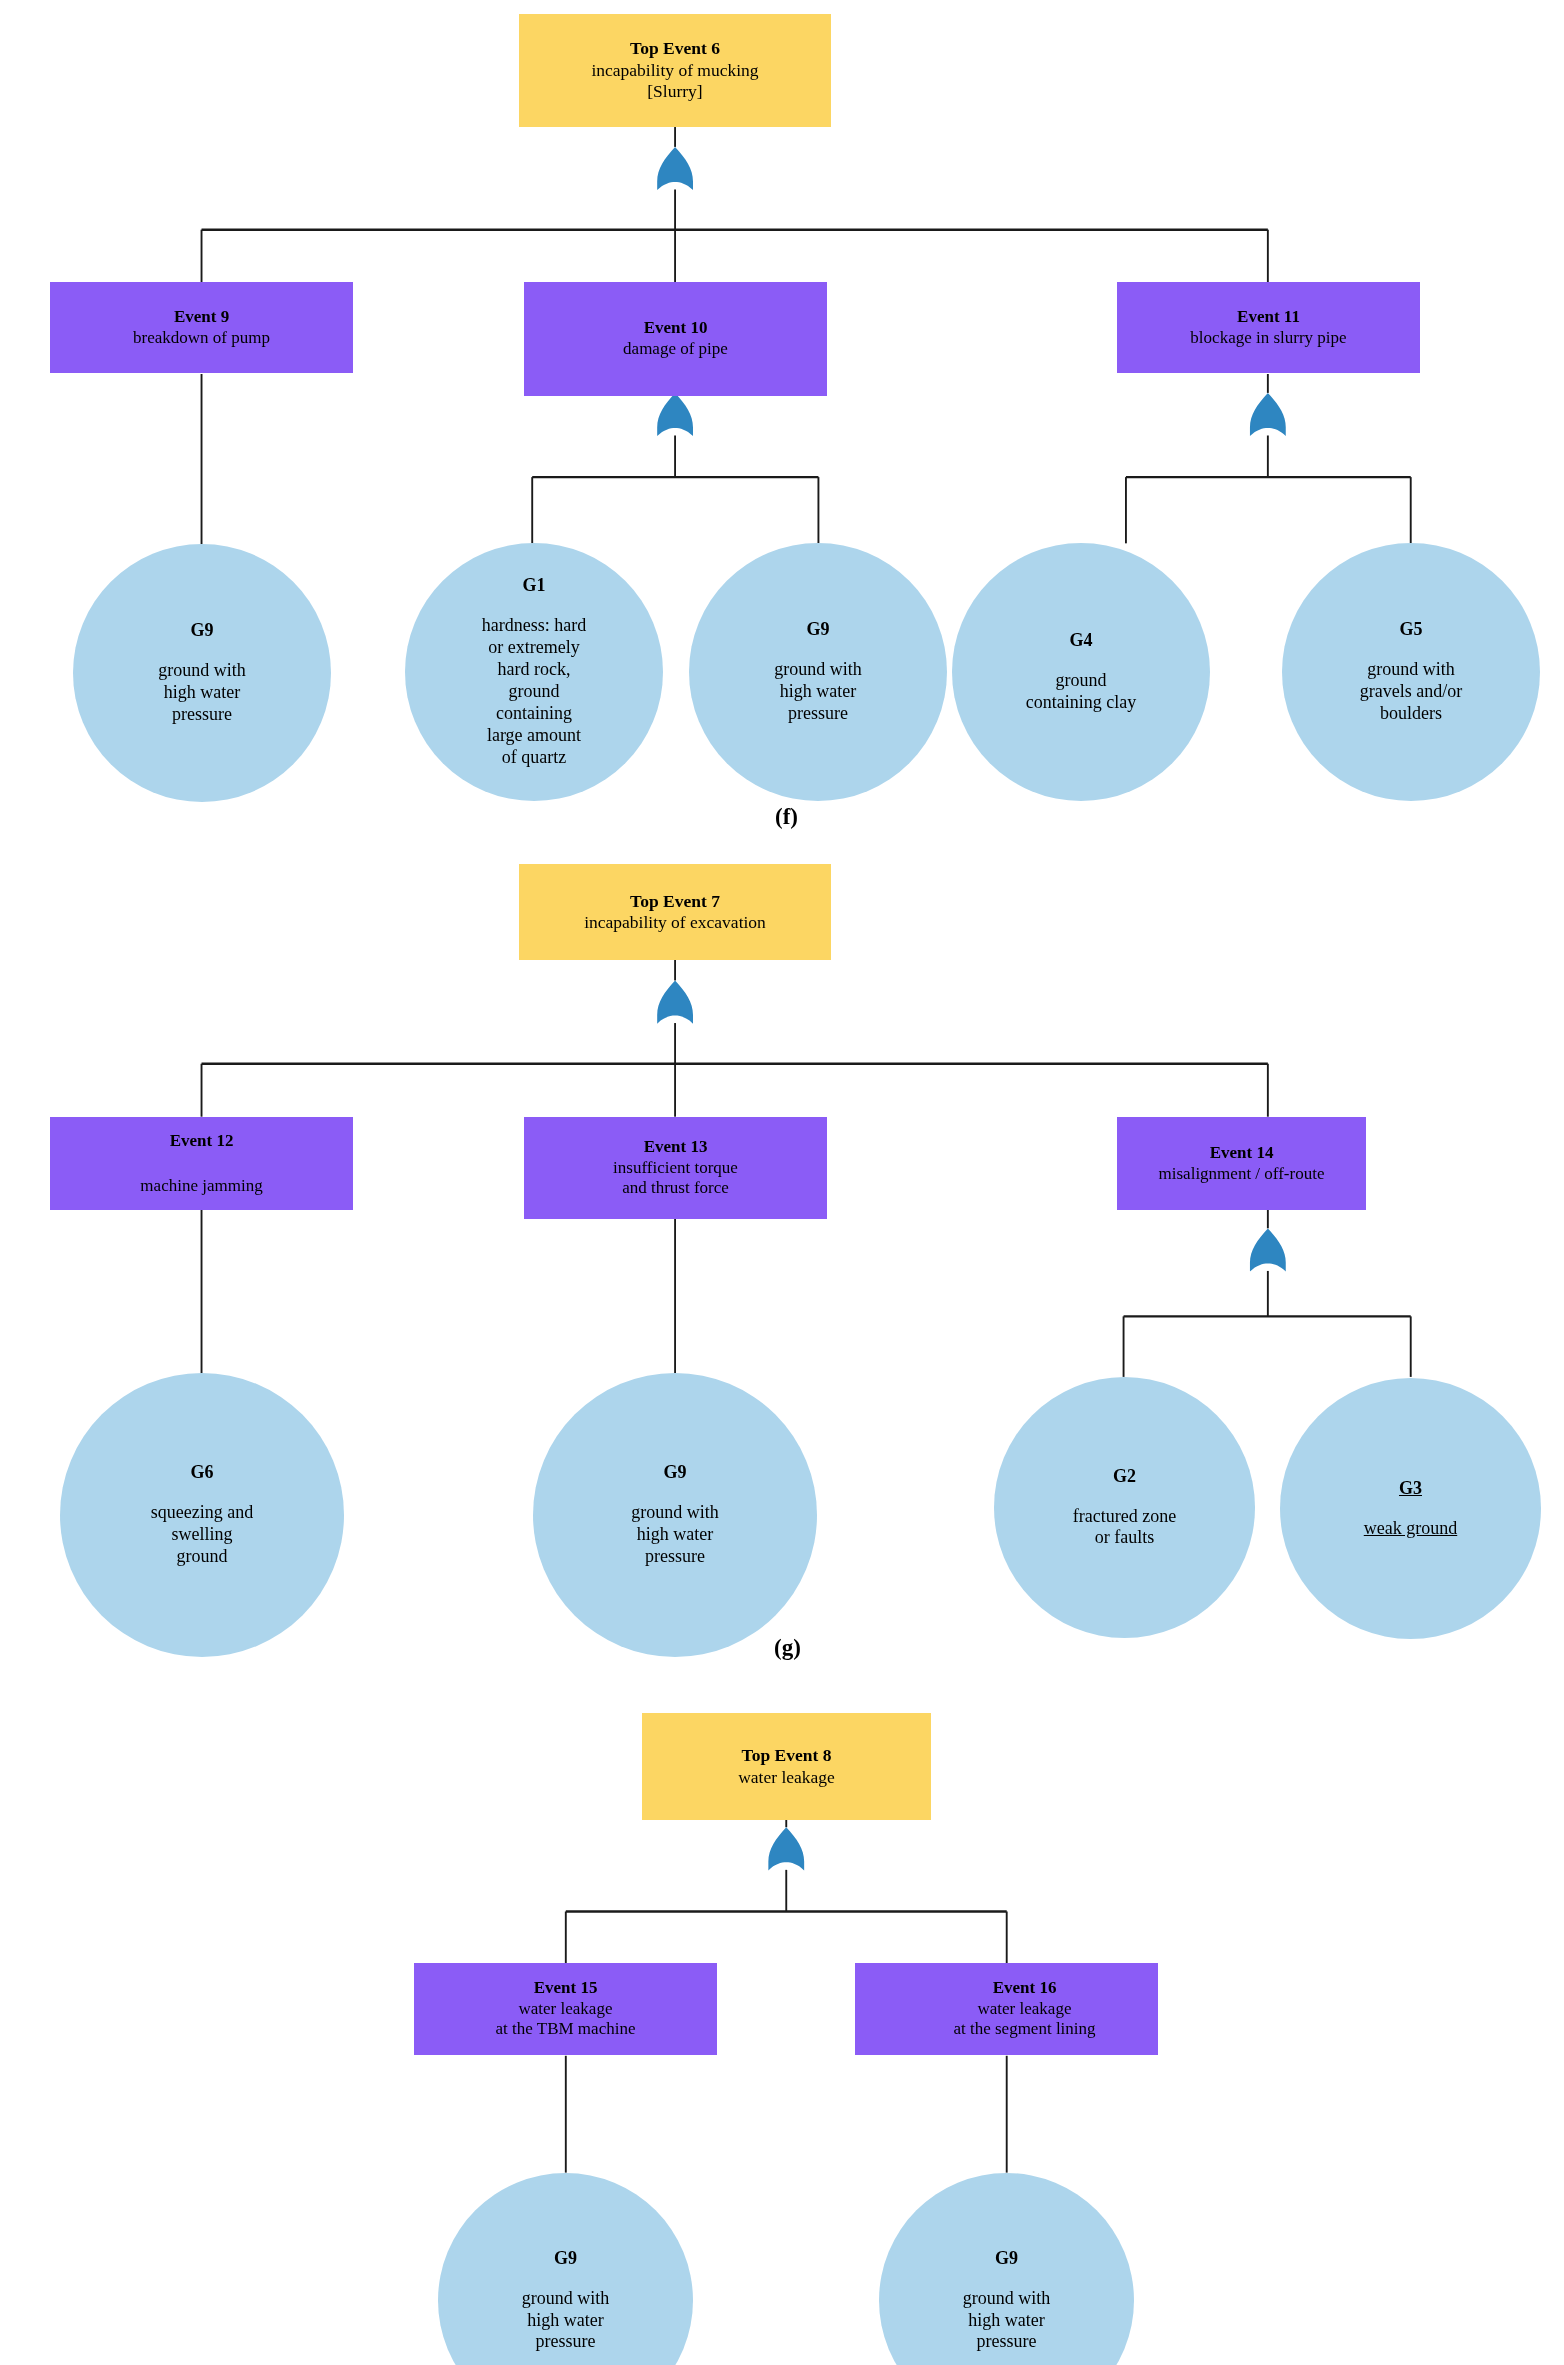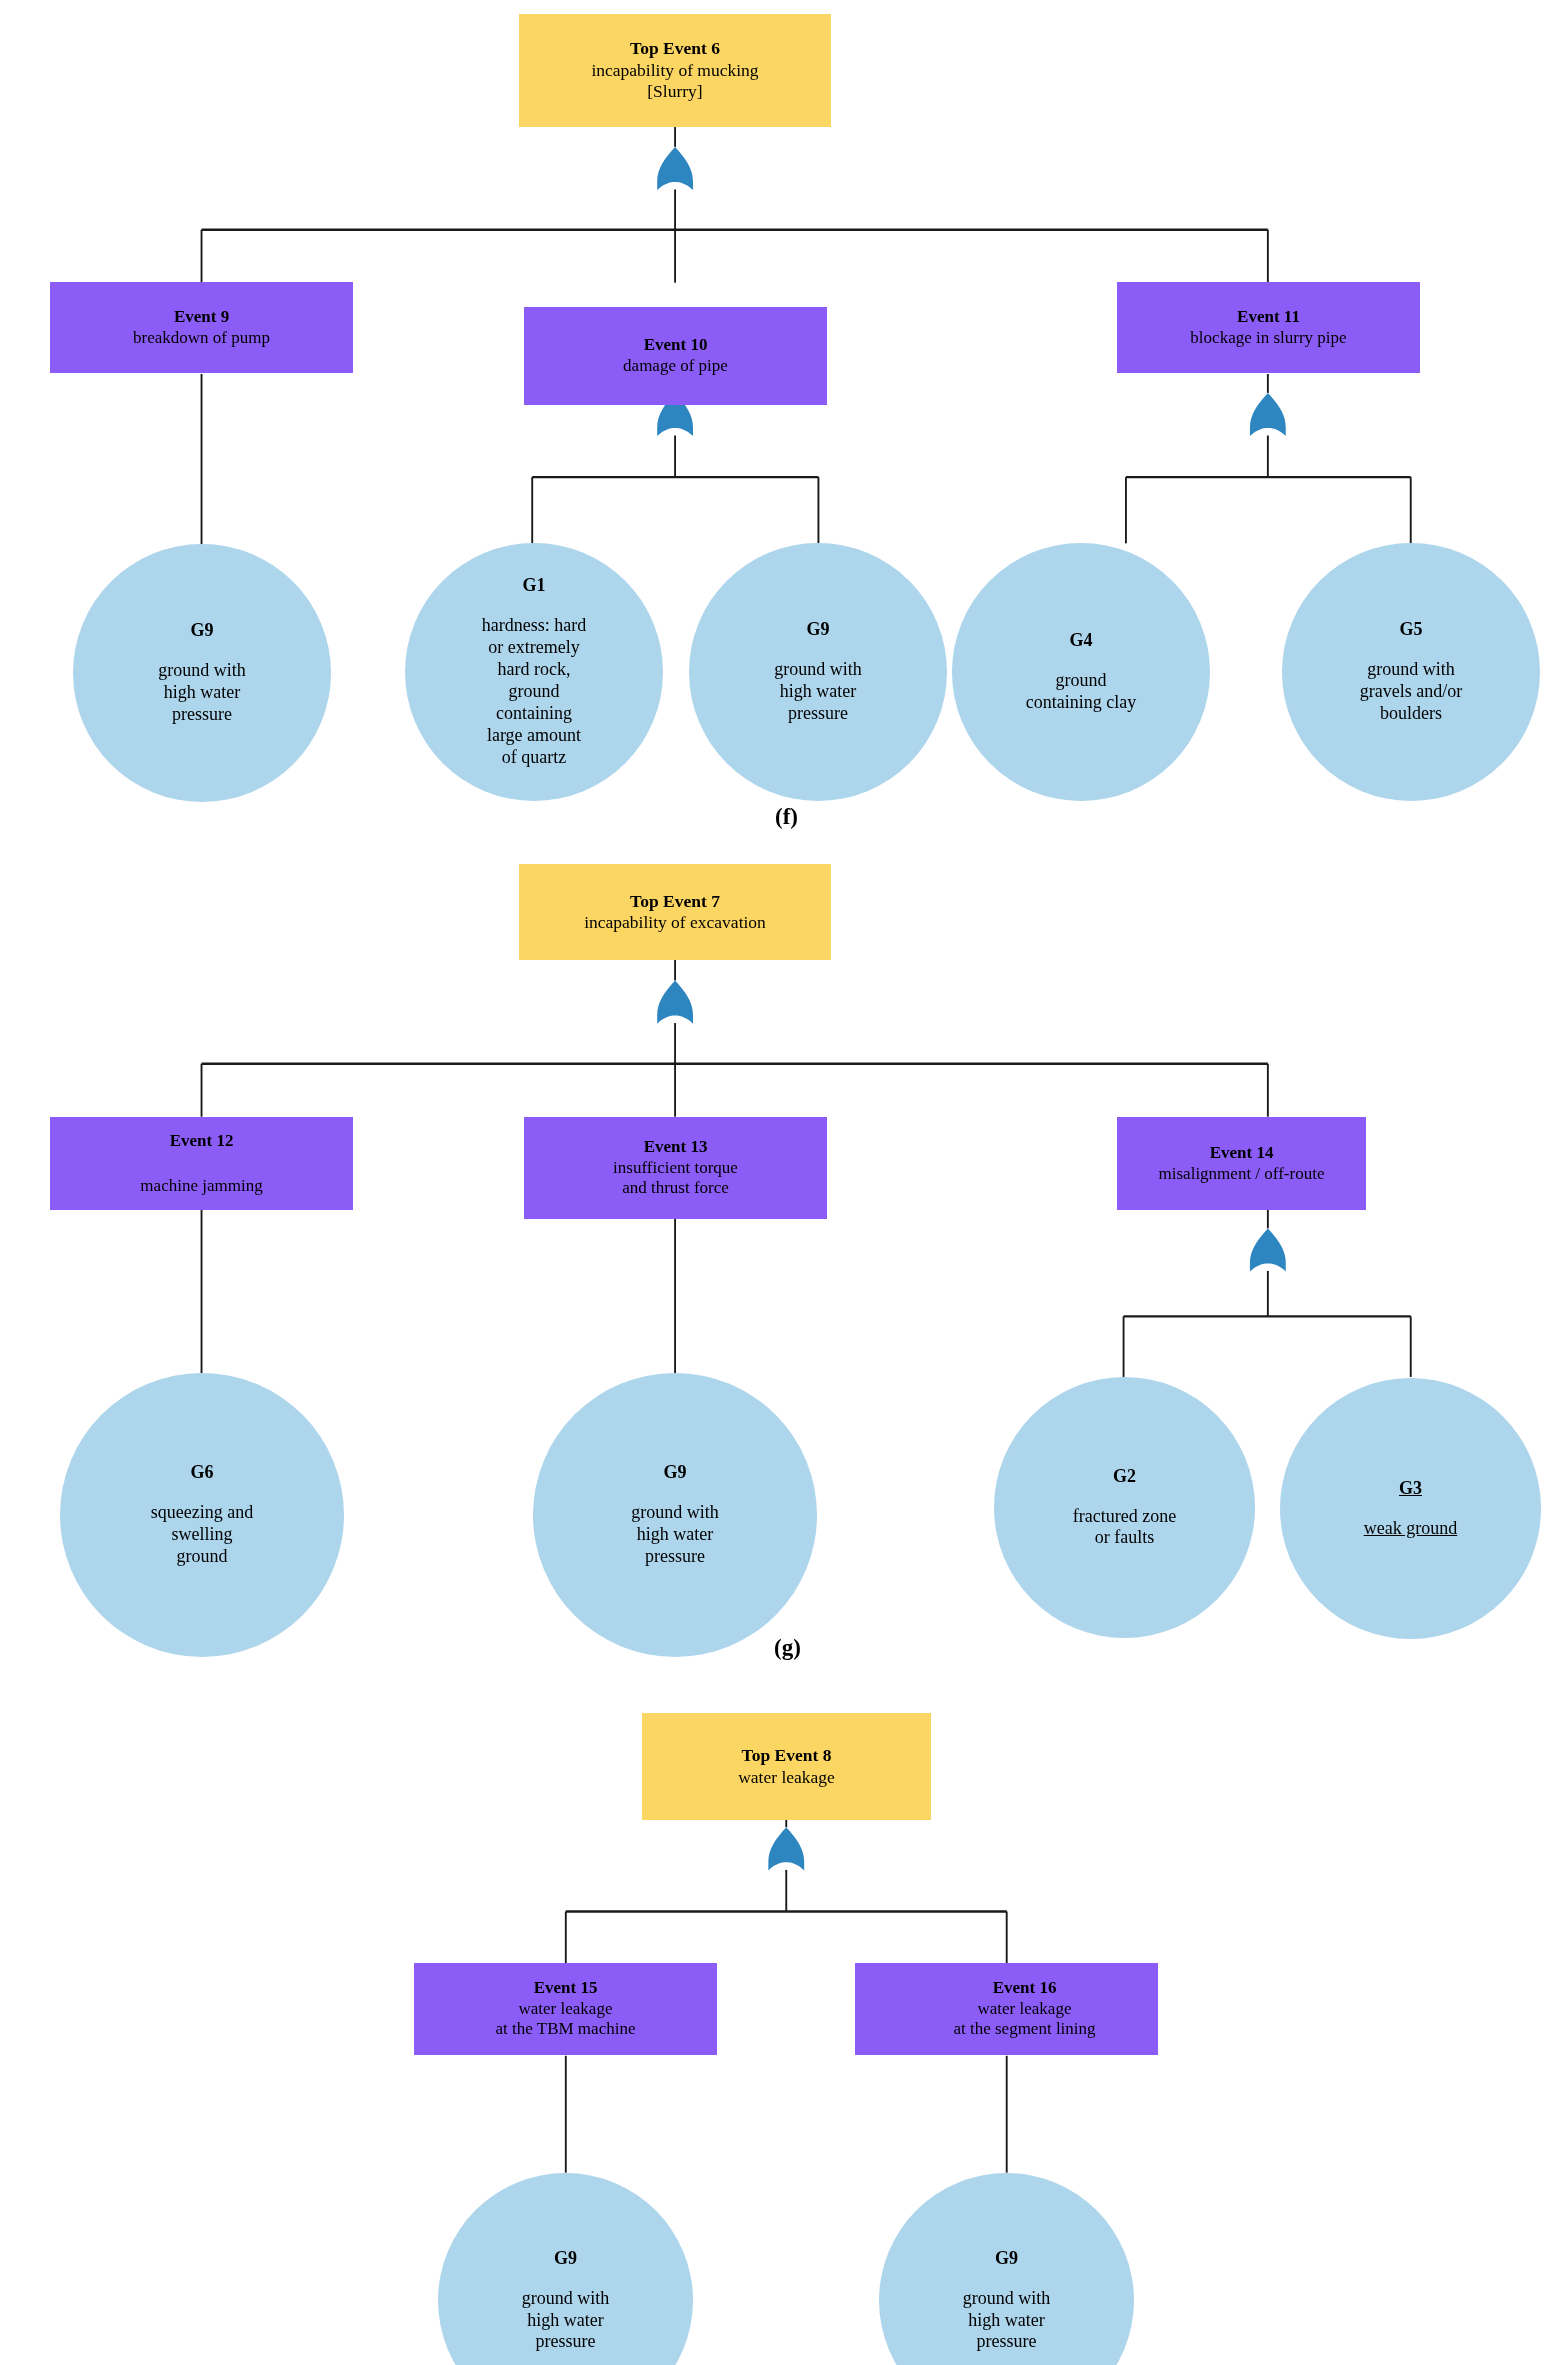--- a/index.html
+++ b/index.html
@@ -134,21 +134,21 @@
       </span>
   </div>
 
   <div class="node rect sub-event fs-evt" style="left:50px;top:282px;width:303px;height:91px;">
     <span class="ttl">Event 9</span>
     <span class="lines">
         <div>breakdown of pump</div>
       </span>
   </div>
 
-  <div class="node rect sub-event fs-evt" style="left:524px;top:282px;width:303px;height:98px;margin-top:25px;">
+  <div class="node rect sub-event fs-evt" style="left:524px;top:282px;width:303px;height:114px;">
     <span class="ttl">Event 10</span>
     <span class="lines">
         <div>damage of pipe</div>
       </span>
   </div>
 
   <div class="node rect sub-event fs-evt" style="left:1117px;top:282px;width:303px;height:91px;">
     <span class="ttl">Event 11</span>
     <span class="lines">
         <div>blockage in slurry pipe</div>

